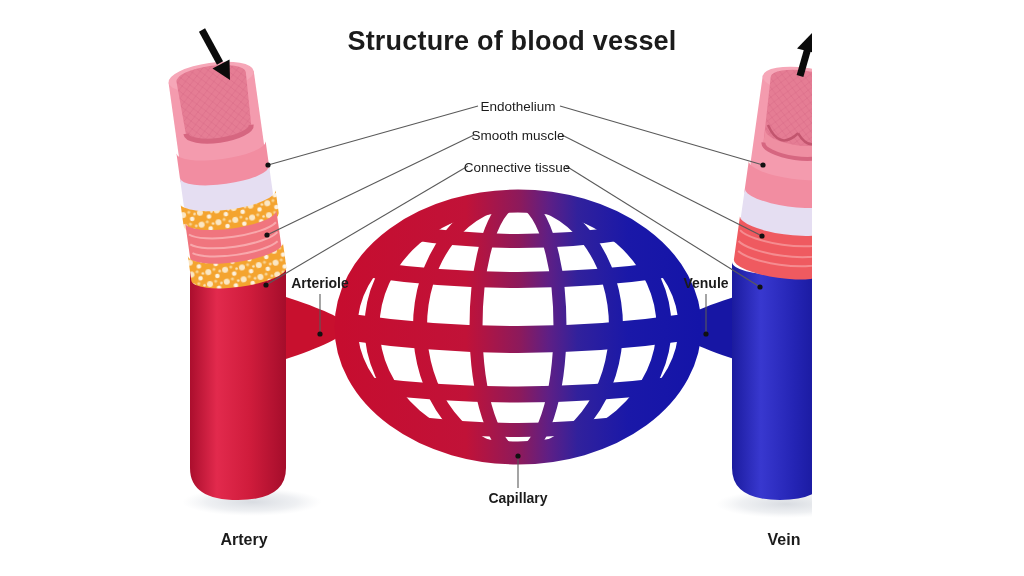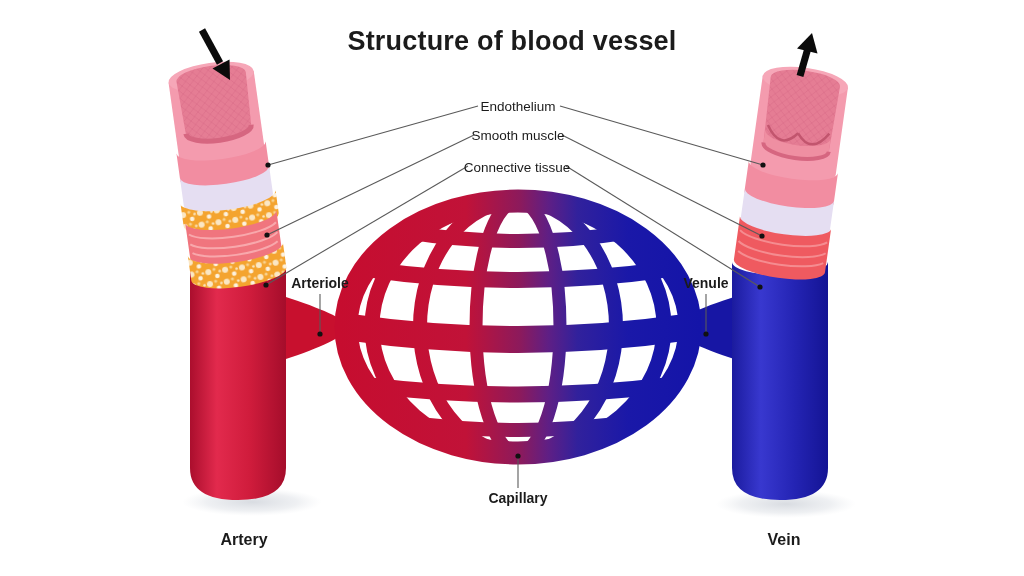--- a/index.html
+++ b/index.html
@@ -1,17 +1,17 @@
 <!DOCTYPE html>
 <html><head>
 <meta charset="utf-8">
 <style>
   html,body{margin:0;padding:0;background:#ffffff;}
   .stage{
-    position:relative;width:1024px;height:576px;background:#a16207;overflow:hidden;
+    position:relative;width:812px;height:576px;background:#a16207;overflow:hidden;
     font-family:"Liberation Sans", sans-serif;
   }
   svg{display:block;}
   text{font-family:"Liberation Sans", sans-serif;fill:#1b1b1b;}
   .title-text{font-size:27px;font-weight:bold;letter-spacing:.2px;}
   .layer-label{font-size:13.5px;}
   .vessel-label{font-size:14px;font-weight:600;}
   .big-label{font-size:16px;font-weight:600;}
   .leader{stroke:#5a5a5a;stroke-width:1.1;fill:none;}
   .dot{fill:#111111;}

